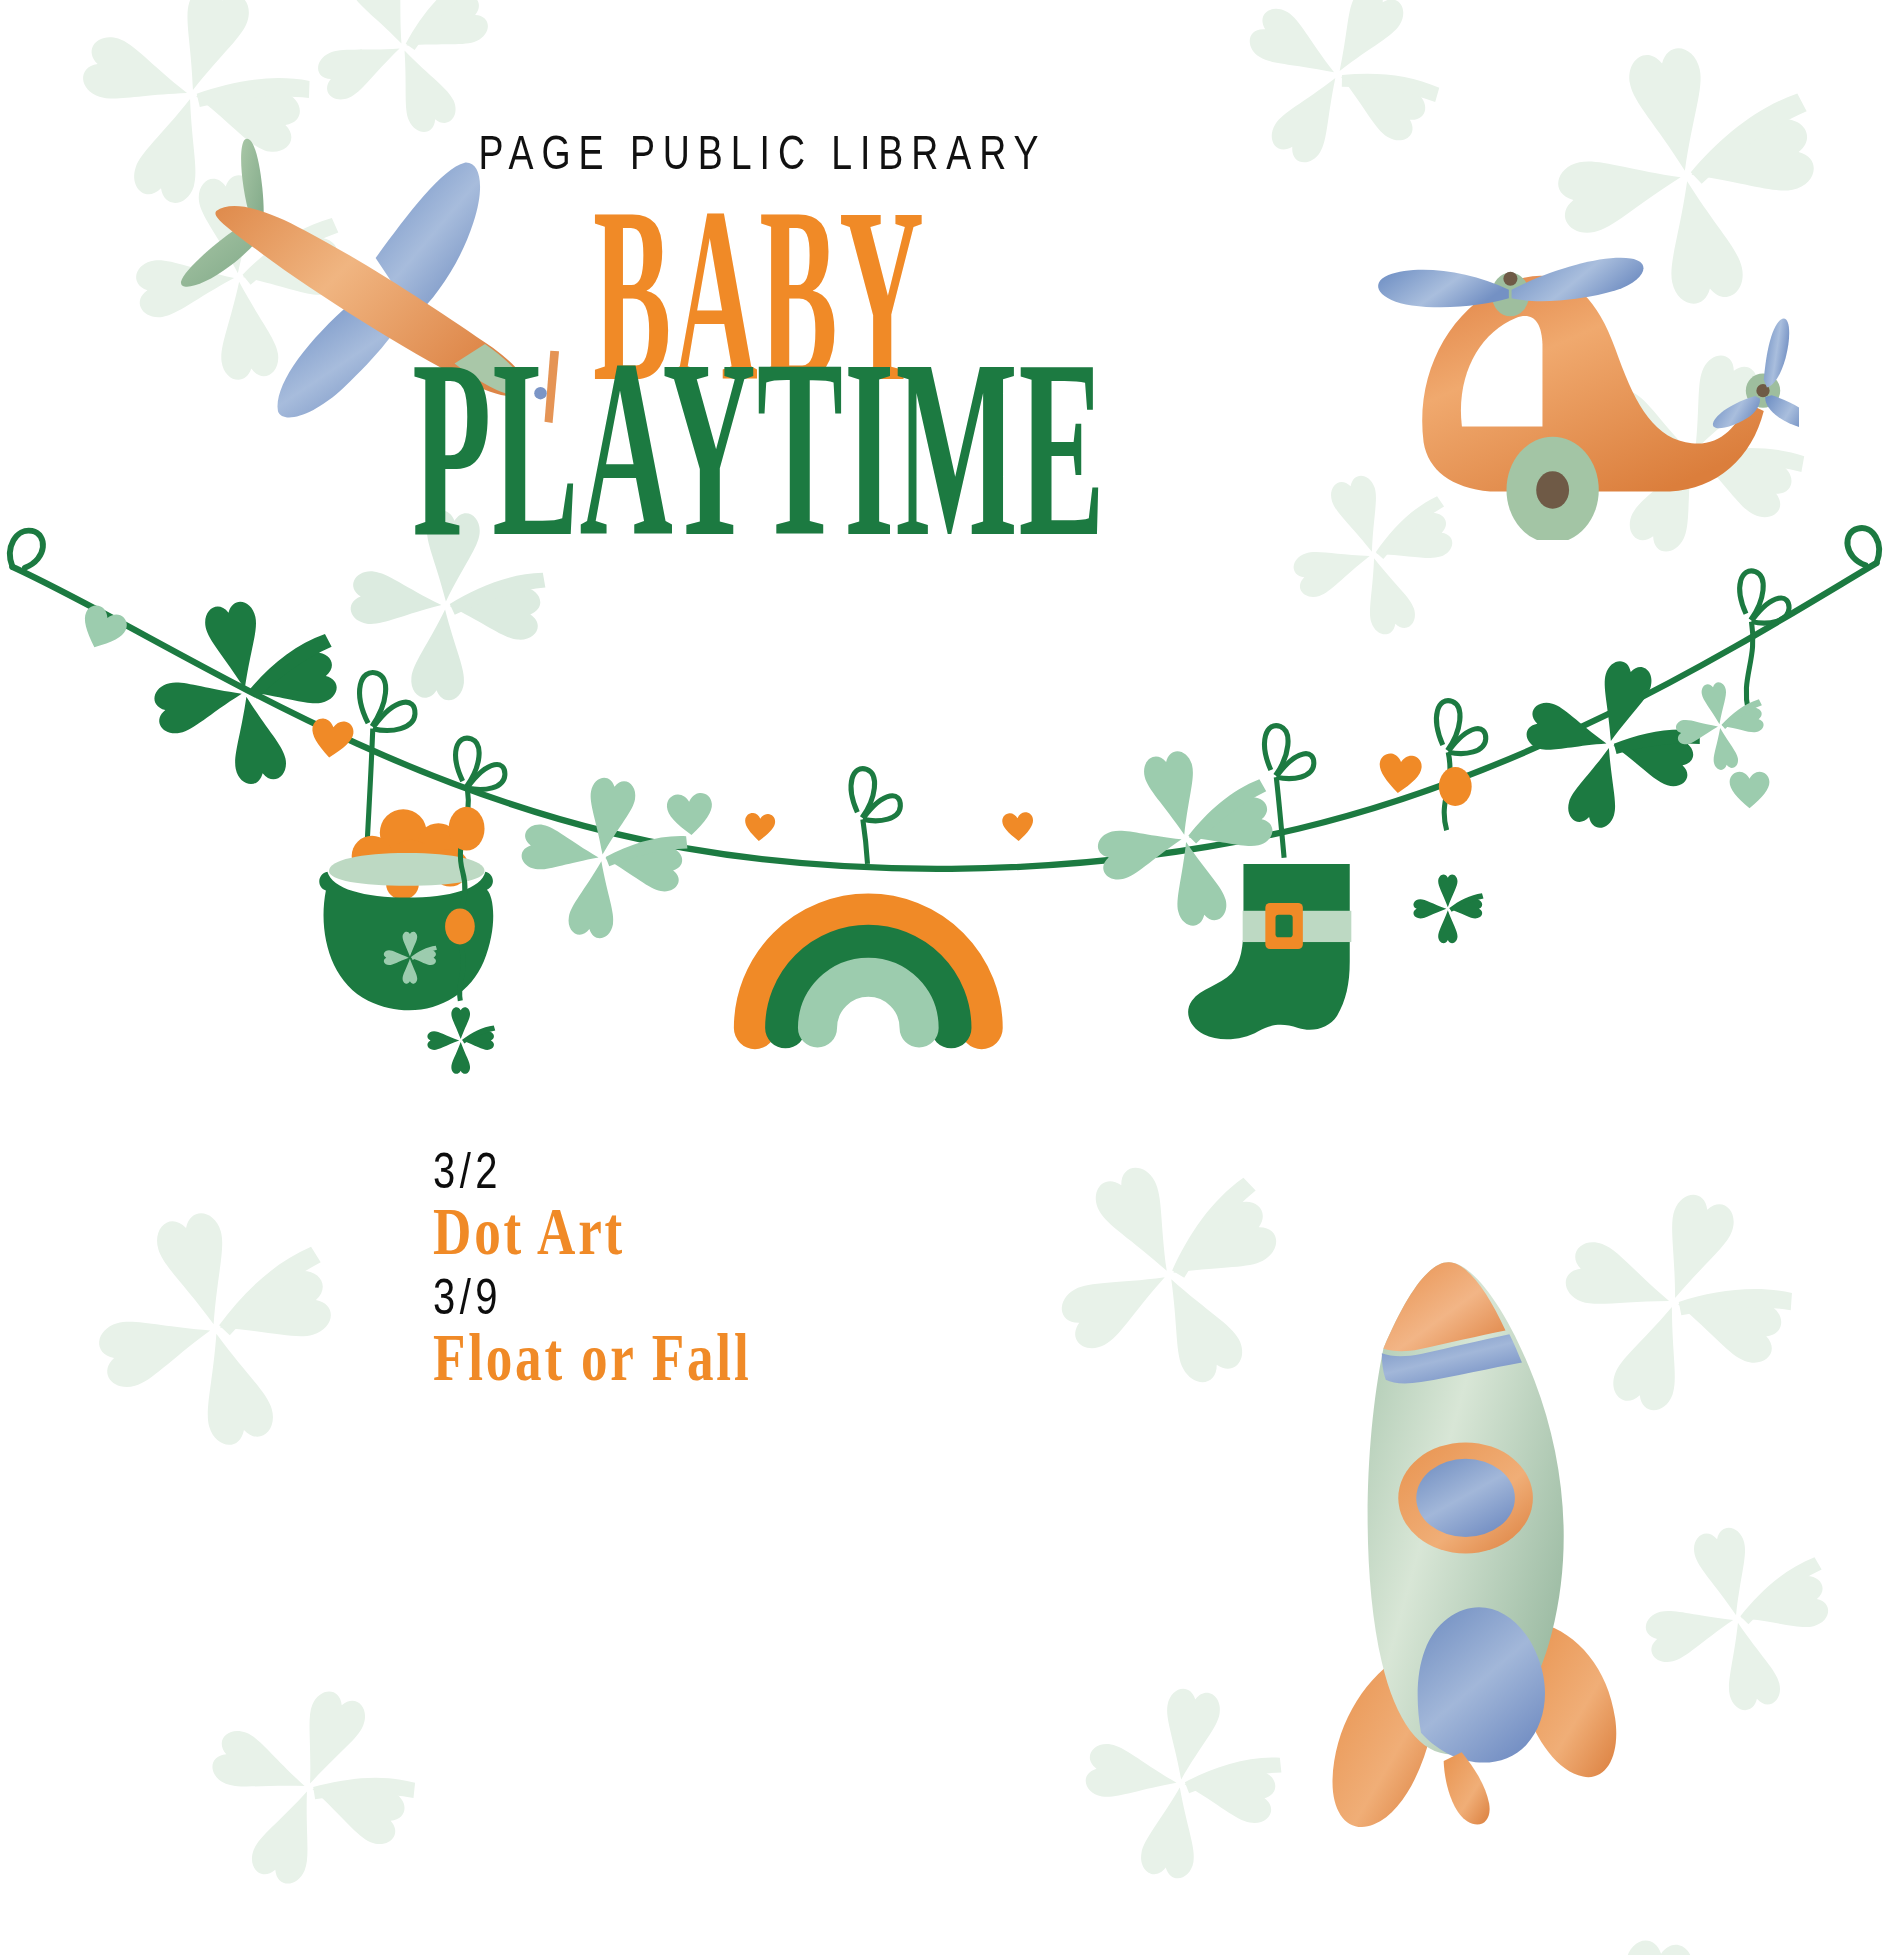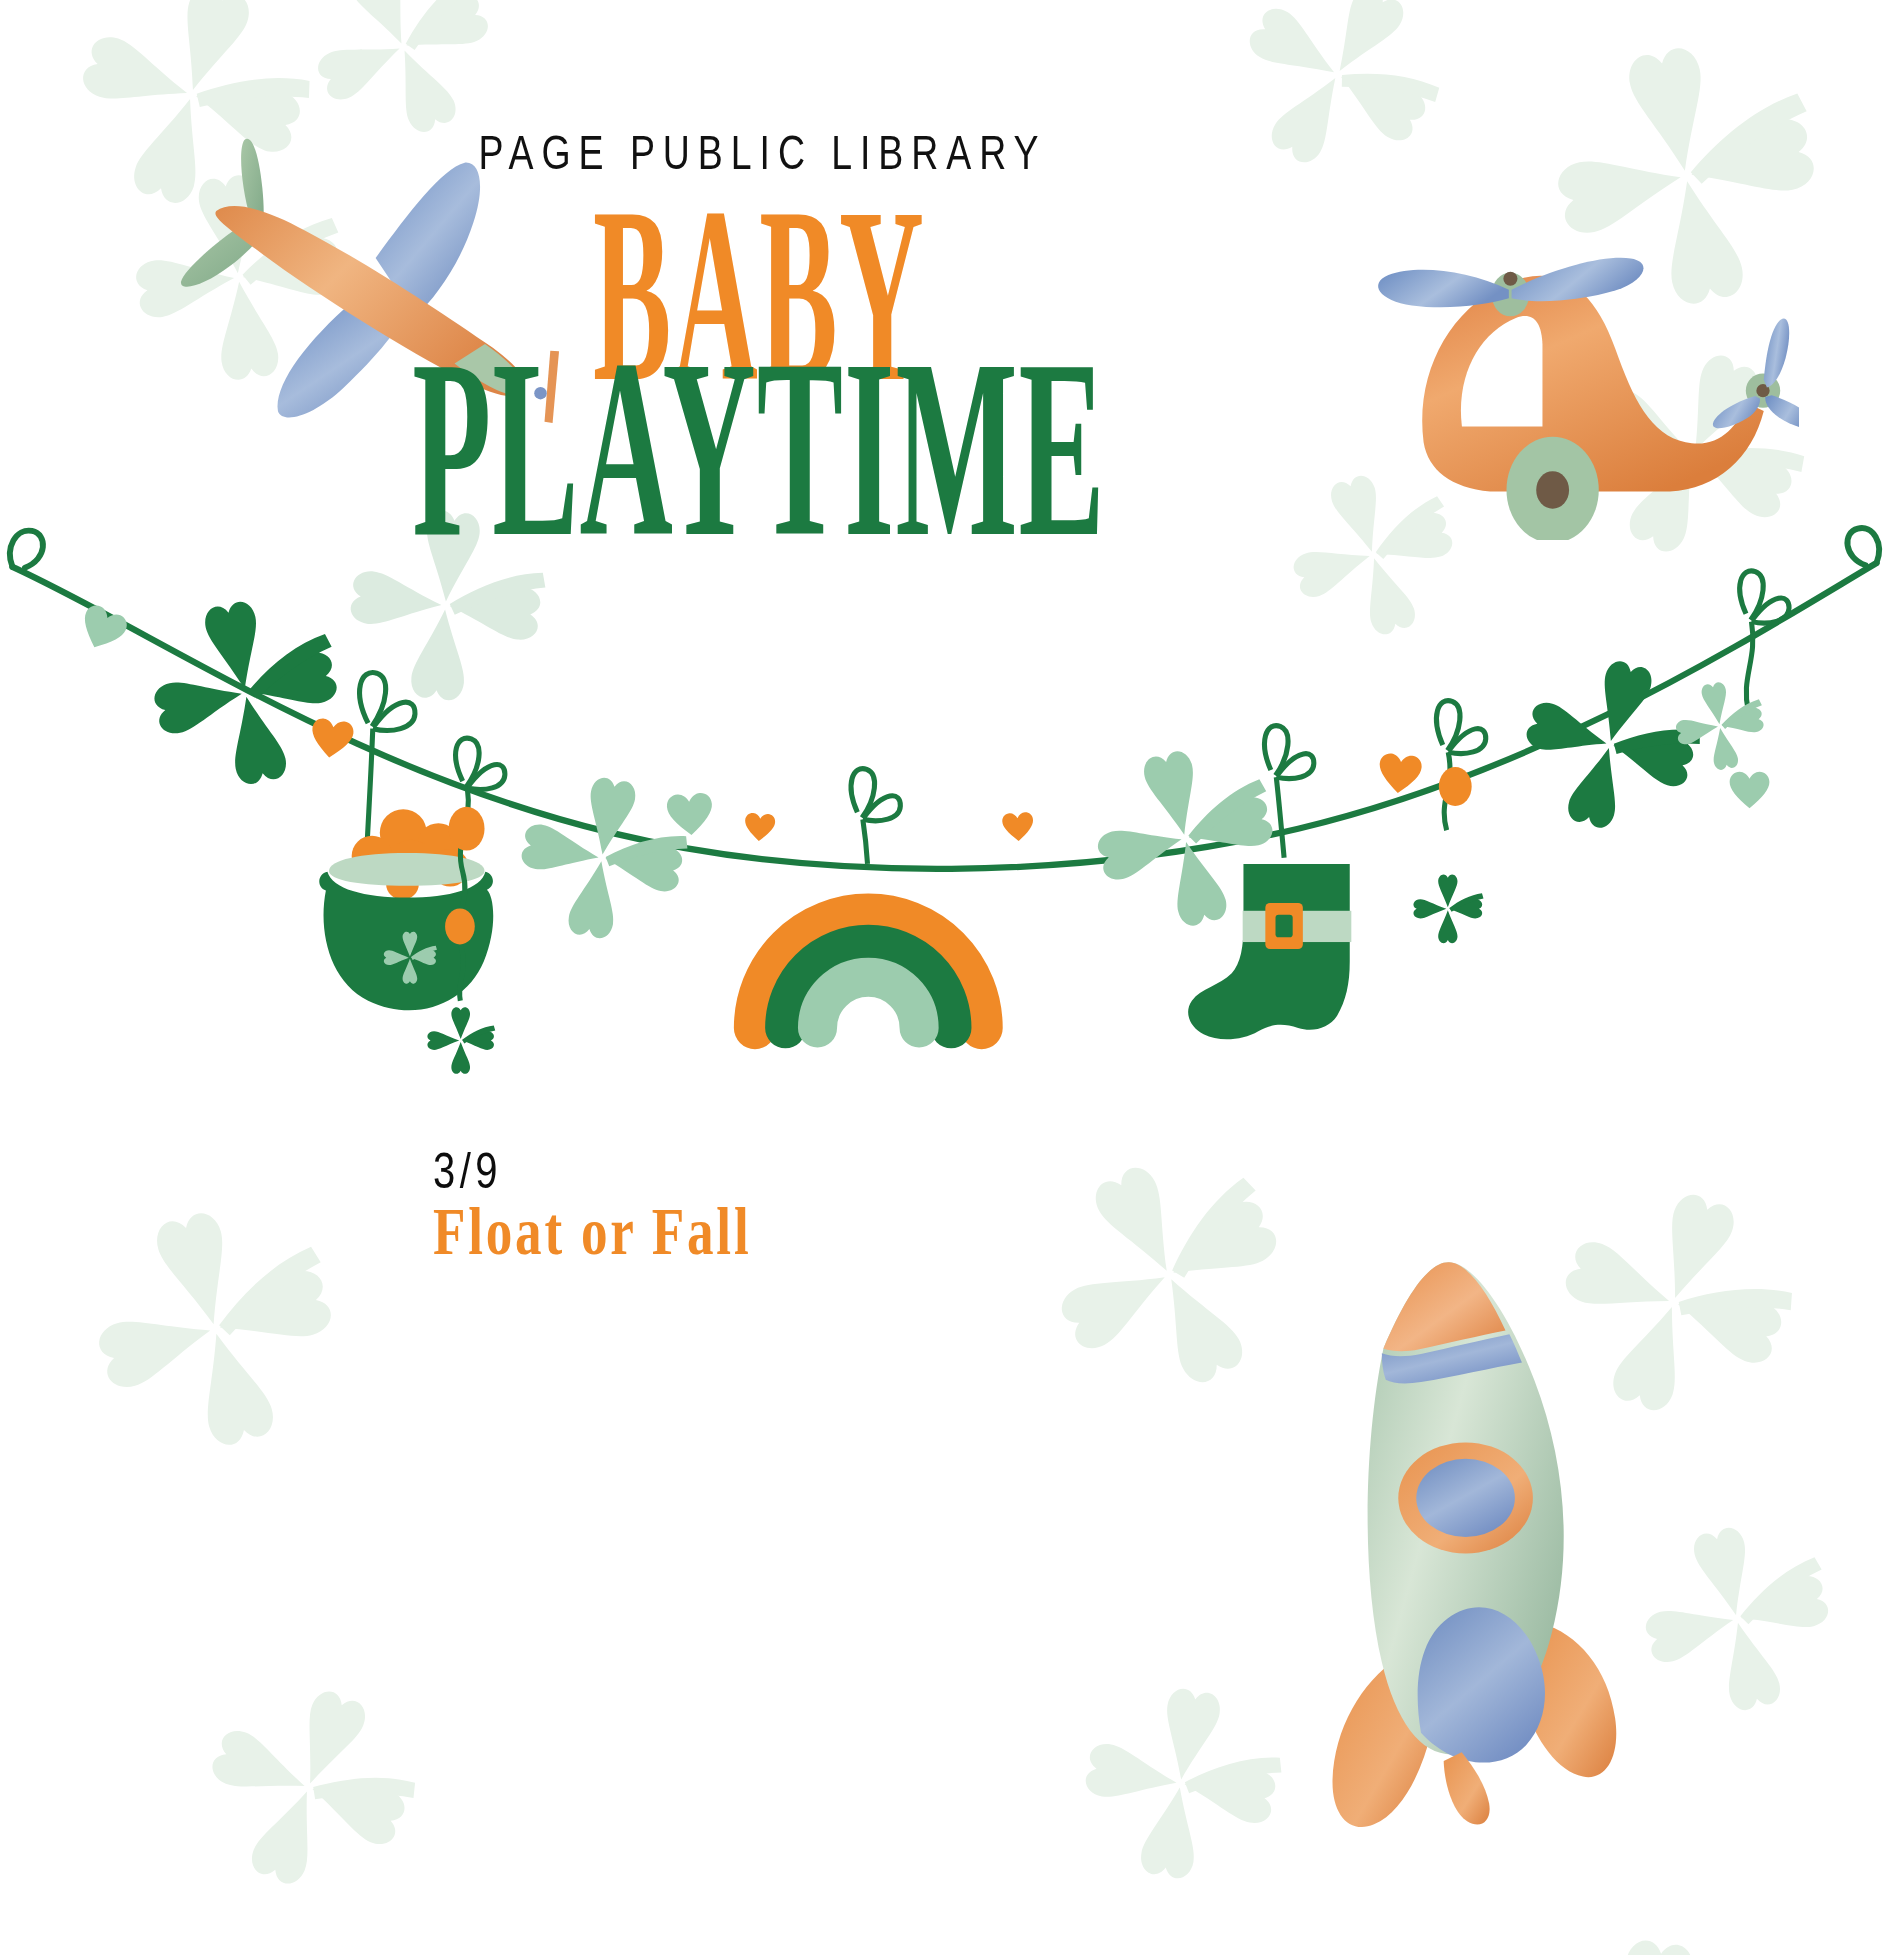--- a/index.html
+++ b/index.html
@@ -413,20 +413,24 @@
 </div>
 
 <div class="header">
   <div class="kicker">PAGE PUBLIC LIBRARY</div>
   <div class="title-baby">BABY</div>
   <div class="title-playtime">PLAYTIME</div>
 </div>
 
 <div class="schedule">
 
+  <div class="sched-row">
+    <div class="sched-date">3/2</div>
+    <div class="sched-name">Dot Art</div>
+  </div>
 
   <div class="sched-row">
     <div class="sched-date">3/9</div>
     <div class="sched-name">Float or Fall</div>
   </div>
 
 
 
 
 </div>

